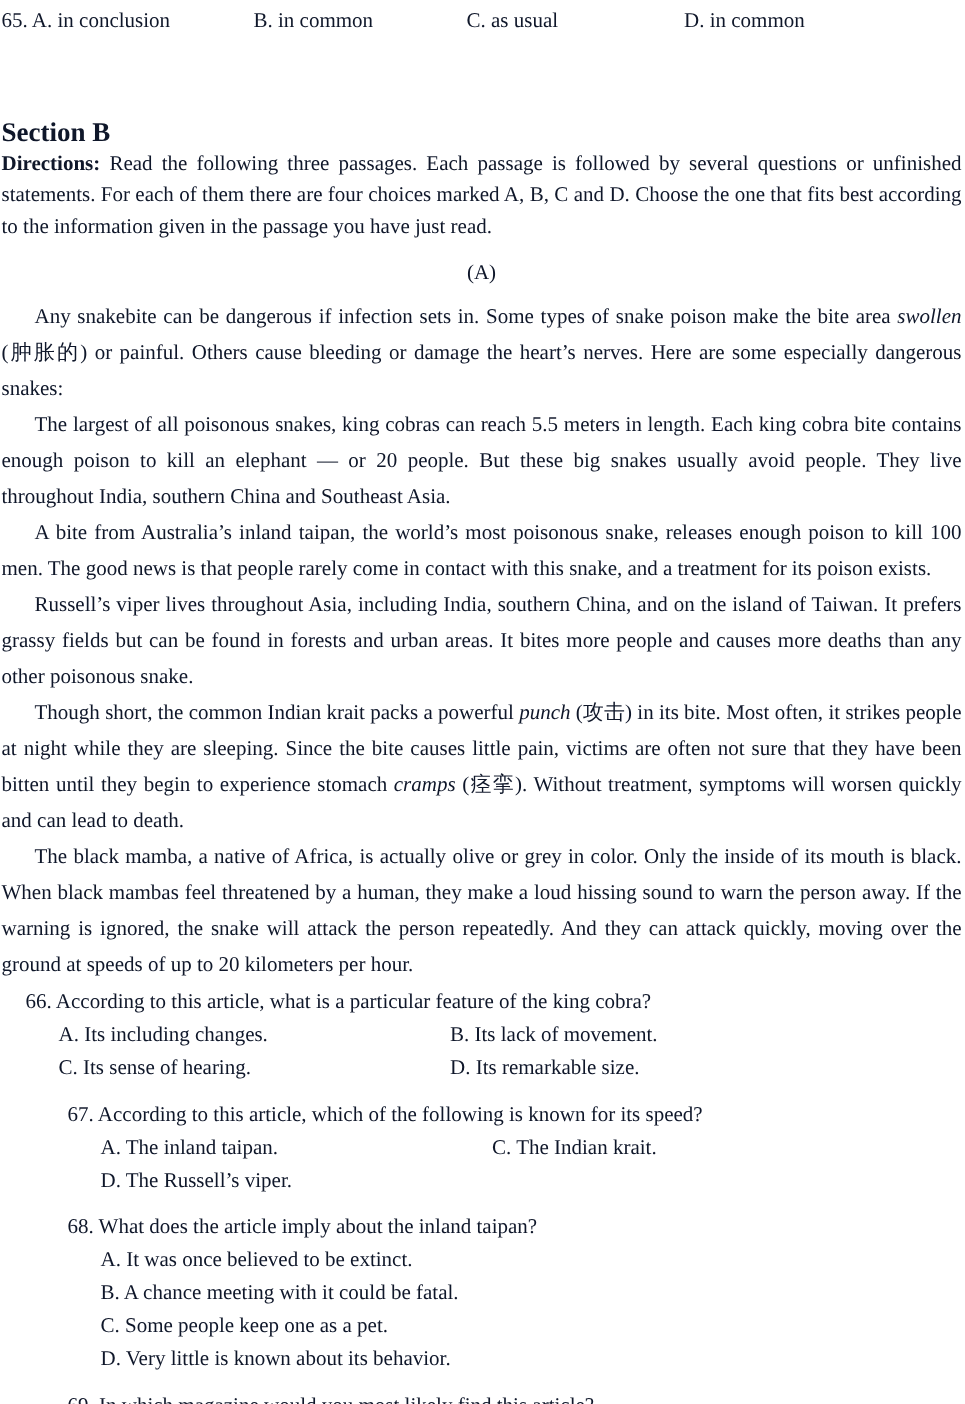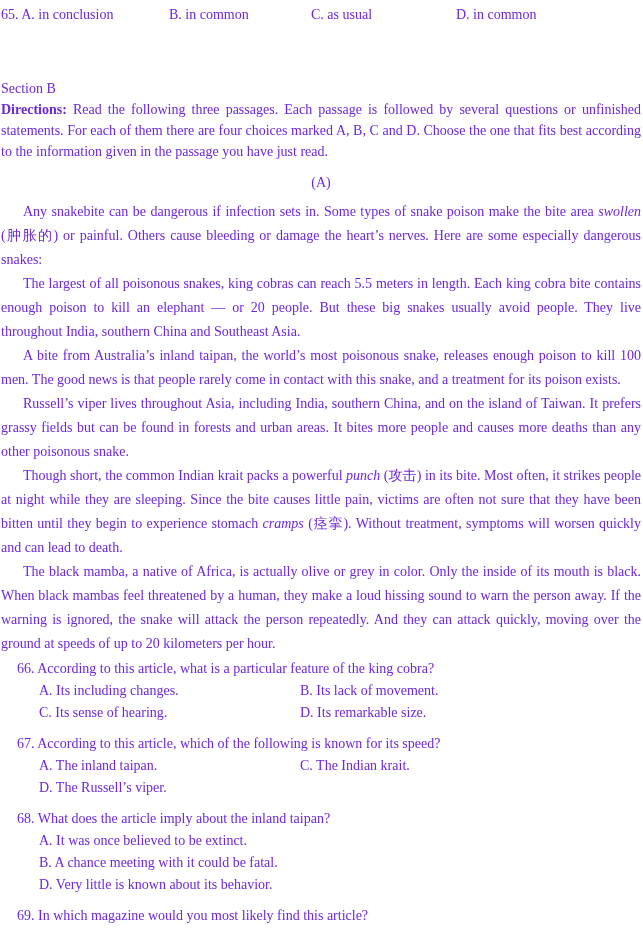--- a/index.html
+++ b/index.html
@@ -2,38 +2,38 @@
 <html><head>
 <meta charset="utf-8">
 <style>
   html, body { margin: 0; padding: 0; background: #ffffff; }
   .page {
     position: relative;
     width: 643px;
     height: 936px;
     margin: 0 auto;
     background: #ffffff;
-    color: #6d28d9;
+    color: #0f172a;
     font-family: "Liberation Serif", "DejaVu Serif", serif;
     font-size: 14px;
     overflow: hidden;
     box-sizing: border-box;
     padding: 6px 2px 0 1px;
   }
   
   .q65-row { display: flex; line-height: 18px; }
   .q65-row .c1 { width: 168px; flex: 0 0 auto; }
   .q65-row .c2 { width: 142px; flex: 0 0 auto; }
   .q65-row .c3 { width: 145px; flex: 0 0 auto; }
   .q65-row .c4 { flex: 1 1 auto; }
   
   .section-heading {
     margin: 54px 0 0 0;
-    font-size: 14px;
-    font-weight: normal;
+    font-size: 18px;
+    font-weight: bold;
     line-height: 21px;
   }
   .directions {
     margin: 0;
     line-height: 21px;
     text-align: justify;
   }
   .directions b { font-weight: bold; }
   .passage-title {
     margin: 10px 0 7px 0;
@@ -43,21 +43,21 @@
   .para {
     margin: 0;
     line-height: 24px;
     text-align: justify;
     text-indent: 22px;
   }
   .italic { font-style: italic; }
   
   .questions { margin-top: 2px; }
   .question { line-height: 22px; padding-left: 16px; }
-  .question + .question { margin-top: 9px; }
+  .question + .question { margin-top: 9px; margin-left: 28px; }
   .stem { }
   .opts-two-col {
     display: grid;
     grid-template-columns: 261px 1fr;
     padding-left: 22px;
   }
   .opts-one-col { padding-left: 22px; }
   .opts-one-col .opt { display: block; }
 </style>
 </head>
@@ -111,20 +111,21 @@
         <span class="opt">C. The Indian krait.</span>
         <span class="opt">D. The Russell’s viper.</span>
       </div>
     </div>
 
     <div class="question">
       <div class="stem">68. What does the article imply about the inland taipan?</div>
       <div class="opts-one-col">
         <span class="opt">A. It was once believed to be extinct.</span>
         <span class="opt">B. A chance meeting with it could be fatal.</span>
+        <span class="opt">C. Some people keep one as a pet.</span>
         <span class="opt">D. Very little is known about its behavior.</span>
       </div>
     </div>
 
     <div class="question">
       <div class="stem">69. In which magazine would you most likely find this article?</div>
     </div>
 
   </div>
 

